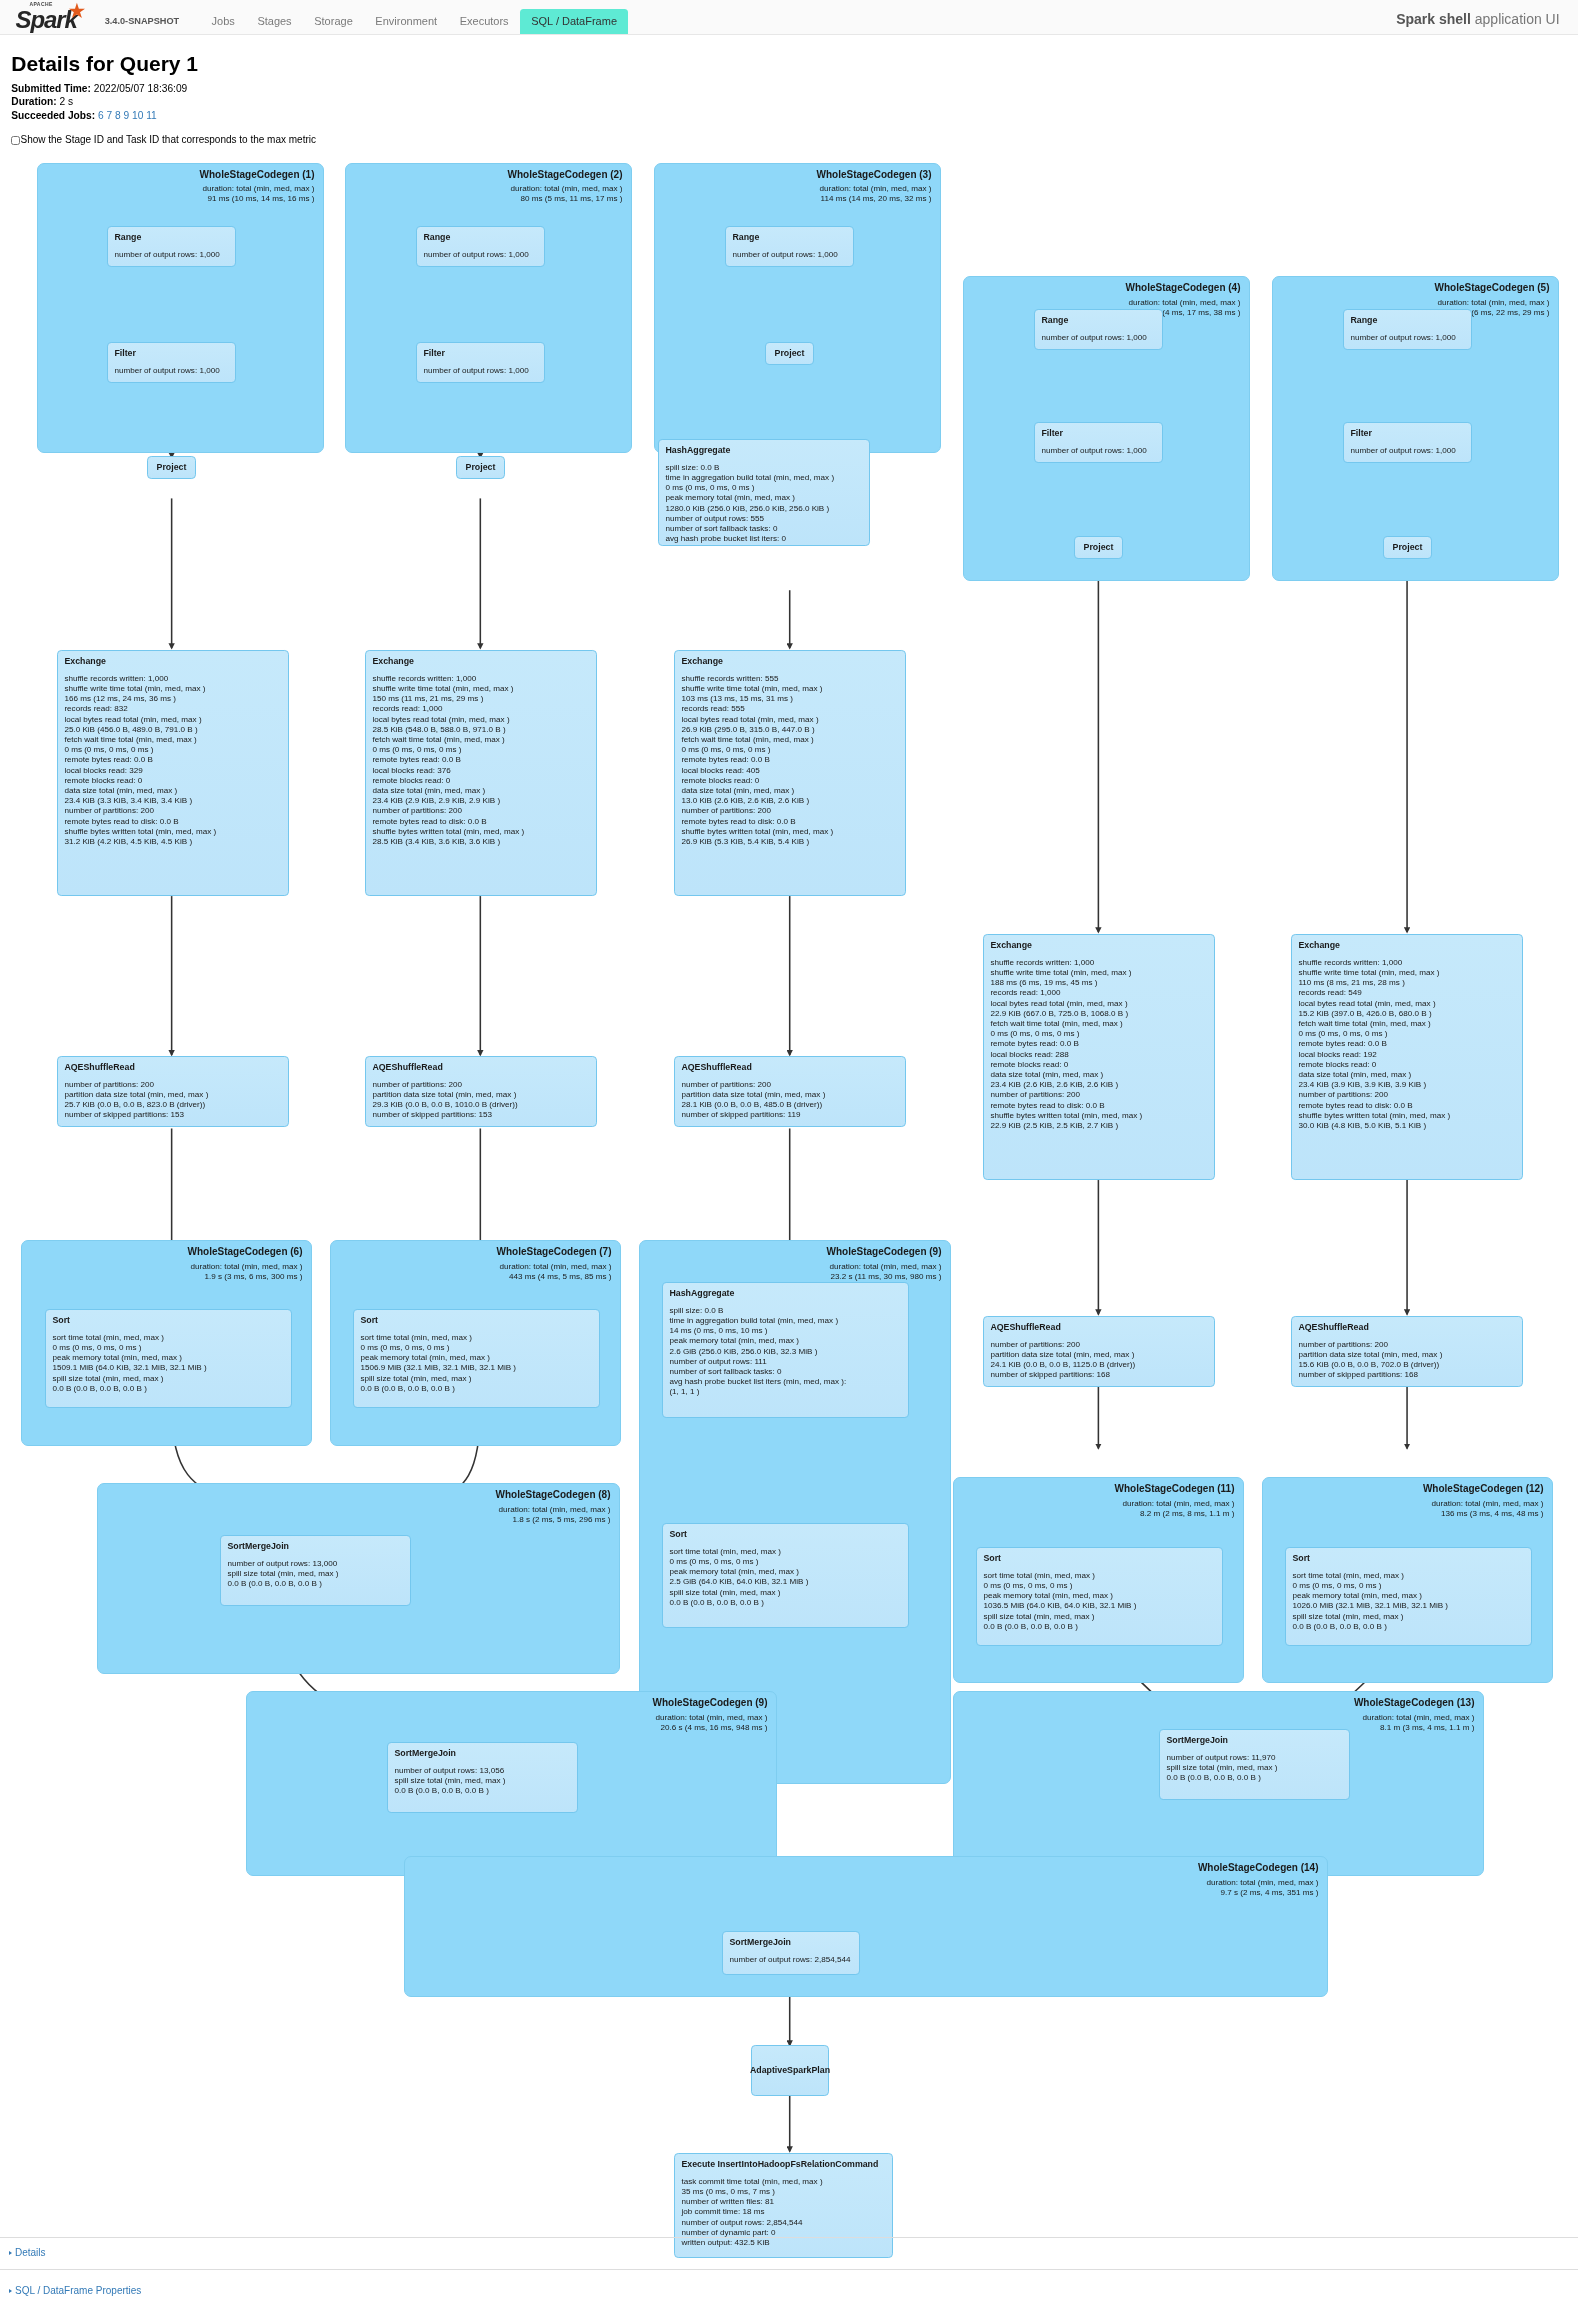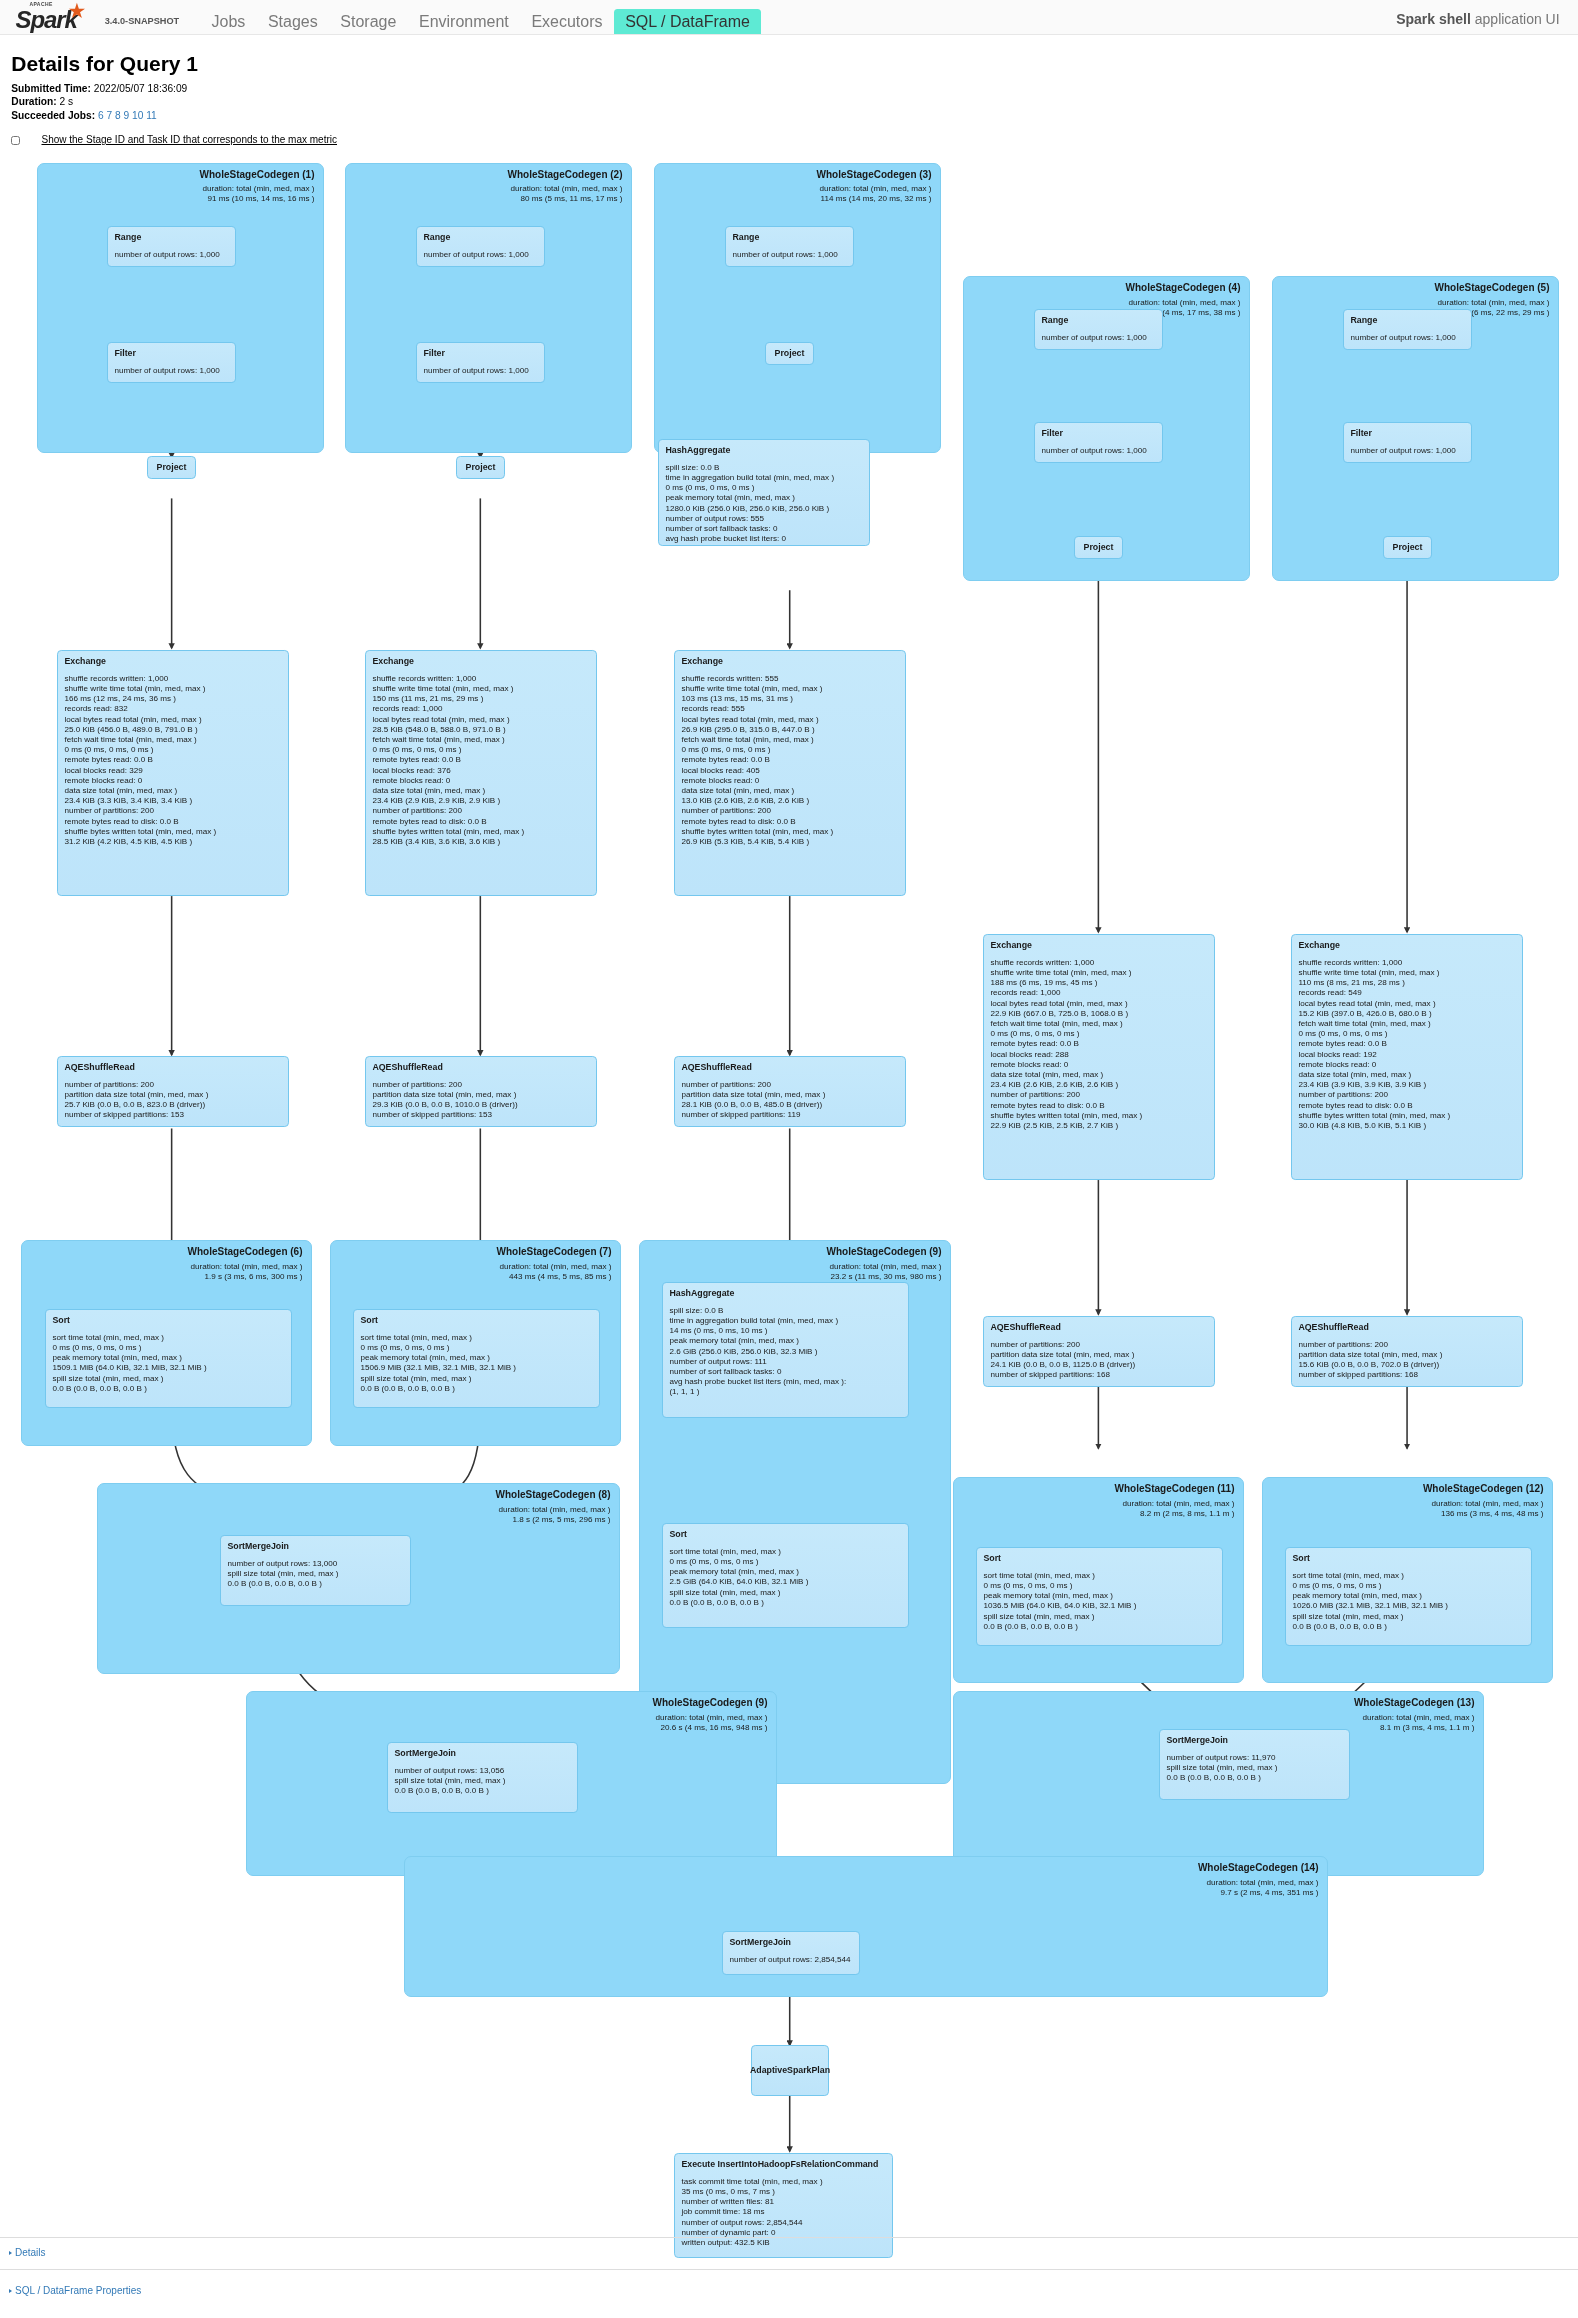--- a/index.html
+++ b/index.html
@@ -36,21 +36,21 @@
   .spark-star {
     position:absolute; left: 52px; top: -2.8px;
     color:#e25a1c; font-size: 21px; line-height: 21px;
   }
   .spark-version {
     font-size: 9.2px; font-weight: bold; color:#555;
     margin-left: 4.2px; padding-bottom: 4.2px;
   }
   .nav-items { display:flex; align-items:flex-end; margin-left: 21px; height: 35px; }
   .nav-item {
-    font-size: 16px; color:#7a7a7a;
+    font-size: 11px; color:#7a7a7a;
     padding: 0 11.3px; height: 25.4px; line-height: 25.4px;
     text-decoration: none; white-space: nowrap;
   }
   .nav-item.active {
     color:#333; background:#5eead4;
     border-radius: 3.5px 3.5px 0 0;
   }
   .nav-right {
     margin-left: auto; padding-right: 18.4px; padding-bottom: 7px;
     font-size: 14px; color:#777;
@@ -58,21 +58,21 @@
   .nav-right b { color:#555; }
 
   
   .page-title {
     position:absolute; left:11.3px; top:52px;
     font-size: 21px; font-weight: bold; color:#000;
   }
   .meta { position:absolute; left:11.3px; top:82px; font-size:10.2px; line-height:13.4px; }
   .meta .lbl { font-weight: bold; }
   .meta a { color:#337ab7; text-decoration:none; }
-  .chkline { position:absolute; left:11.3px; top:134px; font-size:10px; display:flex; align-items:flex-end; gap:21px;text-decoration:underline;}
+  .chkline { position:absolute; left:11.3px; top:134px; font-size:10px; display:flex; align-items:flex-end; gap:0;}
   .chkline input { width:9.2px; height:9.2px; margin:0; }
 
   
   #graph { position:absolute; left:0; top:152px; width:1578px; height:2049px; }
   svg.edges { position:absolute; left:0; top:0; width:1578px; height:2049px; pointer-events:none; }
 
   .cluster {
     position:absolute;
     background:#8fd8f9;
     border:0.7px solid #7ecdf0;

